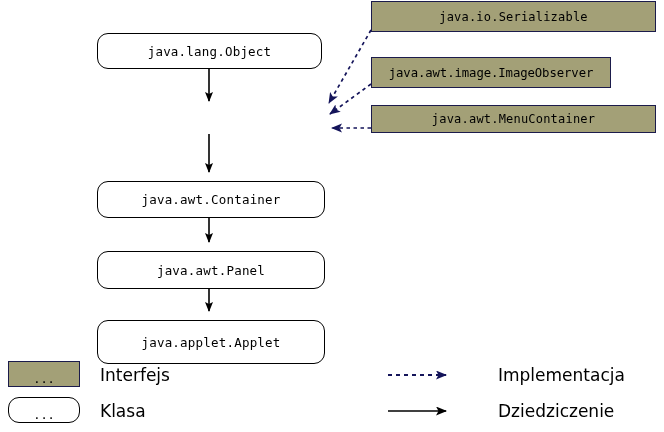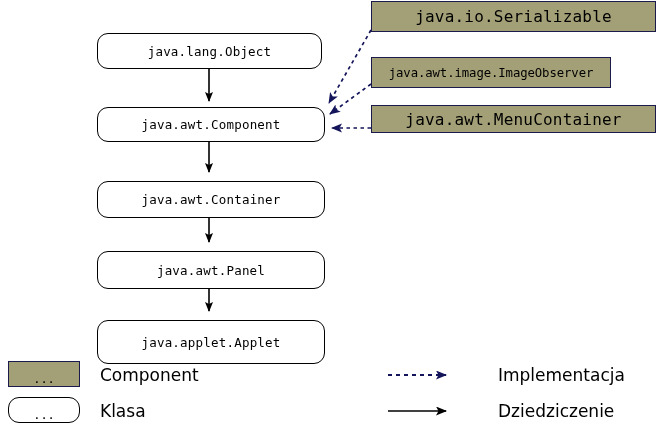--- a/index.html
+++ b/index.html
@@ -55,21 +55,21 @@
     box-sizing: border-box;
     background: #a3a077;
     border: 1px solid #1b1b4b;
     display: flex;
     align-items: center;
     justify-content: center;
     z-index: 3;
   }
   .iface-box .box-label {
     font-family: "DejaVu Sans Mono", "Liberation Mono", monospace;
-    font-size: 16px;
+    font-size: 12px;
     color: #000000;
     letter-spacing: 0.2px;
     white-space: nowrap;
   }
   .iface-box.tight .box-label {
     font-size: 12.3px;
     letter-spacing: -0.1px;
   }
   
   #legend {
@@ -165,23 +165,20 @@
 
     <line x1="371" y1="84" x2="330" y2="114" stroke="#14145a" stroke-width="1.7" stroke-dasharray="3.5,3.5" marker-end="url(#arrow-dashed)"></line>
 
     <line x1="371" y1="128" x2="332" y2="128" stroke="#14145a" stroke-width="1.7" stroke-dasharray="3.5,3.5" marker-end="url(#arrow-dashed)"></line>
   </svg>
 
   <div class="class-box" style="left:97px; top:25px; width:225px; height:36px;">
     <span class="box-label">java.lang.Object</span>
   </div>
 
-  <div class="class-box" style="left:97px; top:99px; width:228px; height:35px;">
-    <span class="box-label">java.awt.Component</span>
-  </div>
 
   <div class="class-box" style="left:97px; top:173px; width:228px; height:37px;">
     <span class="box-label">java.awt.Container</span>
   </div>
 
   <div class="class-box" style="left:97px; top:243px; width:228px; height:38px;">
     <span class="box-label">java.awt.Panel</span>
   </div>
 
   <div class="class-box" style="left:97px; top:312px; width:228px; height:44px;">
@@ -199,21 +196,21 @@
   <div class="iface-box" style="left:371px; top:105px; width:285px; height:28px;">
     <span class="box-label">java.awt.MenuContainer</span>
   </div>
 
   <div id="legend">
 
     <div class="legend-row" style="left:0; top:2px; width:332px;">
       <div class="swatch-iface">
         <span class="swatch-dots">...</span>
       </div>
-      <span class="legend-text">Component</span>
+      <span class="legend-text">Interfejs</span>
     </div>
 
     <div class="legend-row" style="left:0; top:38px; width:332px;">
       <div class="swatch-class">
         <span class="swatch-dots">...</span>
       </div>
       <span class="legend-text">Klasa</span>
     </div>
 
     <div class="legend-row" style="left:0; top:2px; width:664px;">

